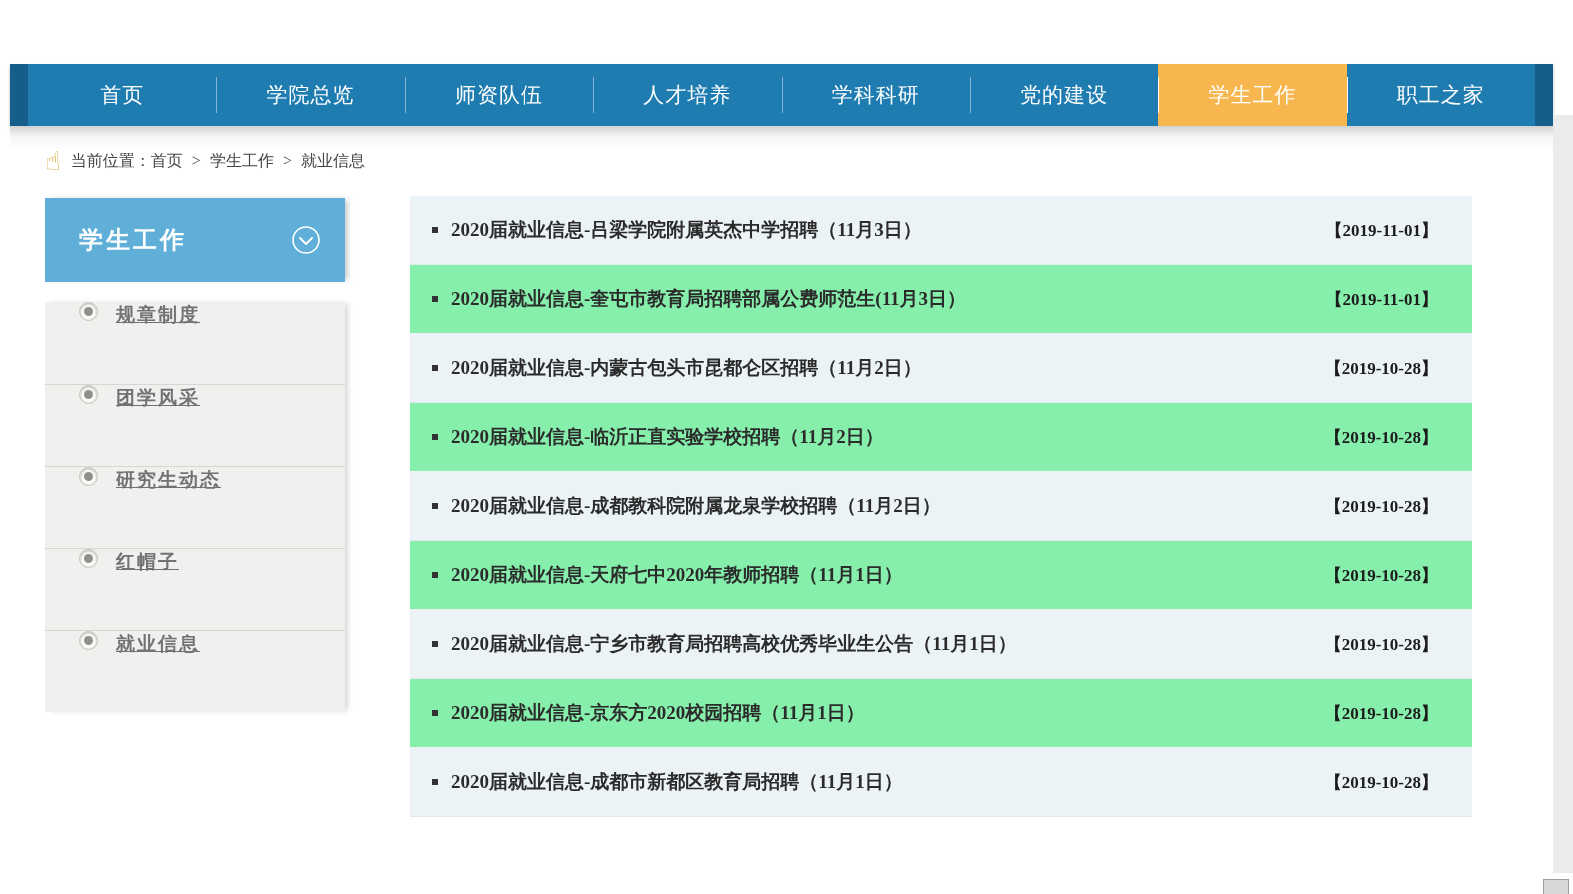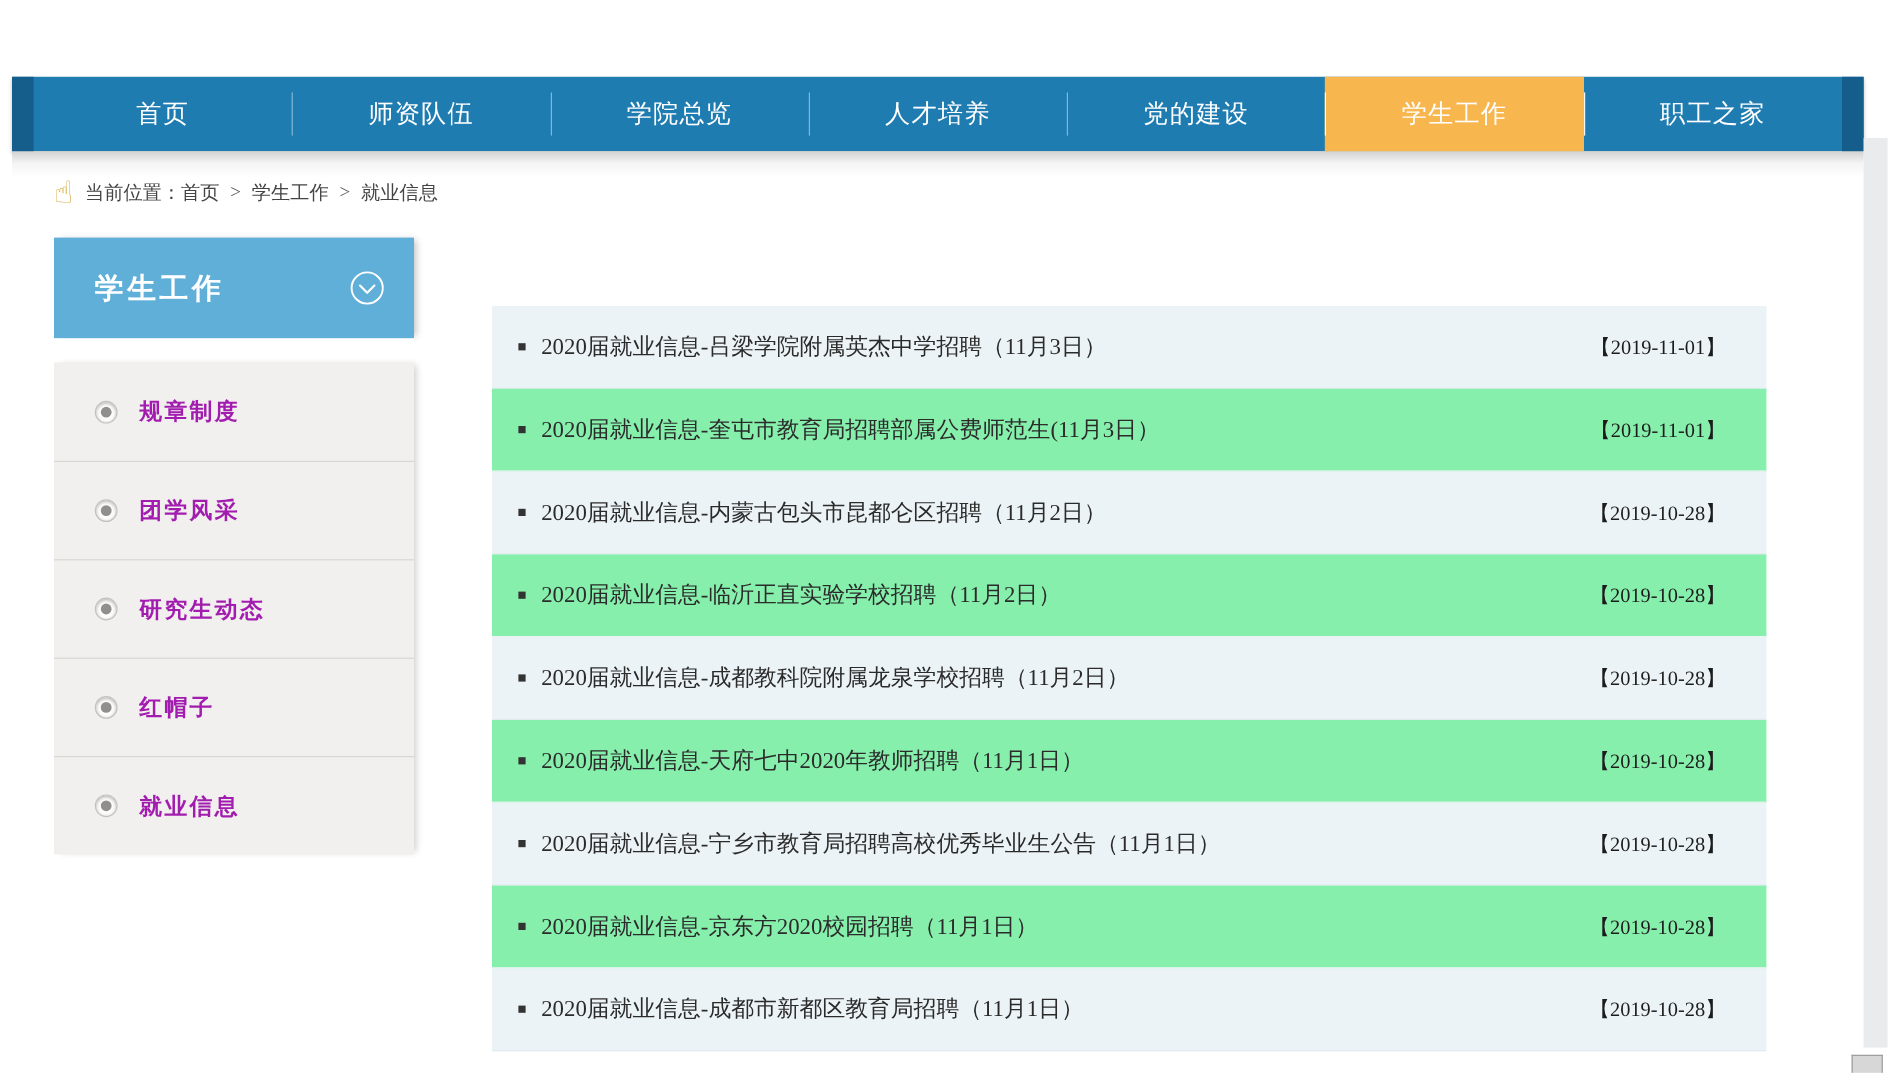--- a/index.html
+++ b/index.html
@@ -76,45 +76,46 @@
     cursor:pointer;
   }
   .chevron-circle { width:30px; height:30px; flex:none; cursor:pointer; }
   .sidebar-gap { height:20px; background:#fff; }
   .sidebar-menu {
     background:#f1f0ee;
     box-shadow:4px 0 6px -2px rgba(0,0,0,0.2);
   }
   .sidebar-item {
     height:82px;
-    display:flex; align-items:center;
+    display:flex; align-items:flex-start;
     padding-left:34px;
-    font-size:19px; font-weight:bold; color:#a21caf;
+    font-size:19px; font-weight:bold; color:#737373;
     letter-spacing:2px;
     cursor:pointer;
+    text-decoration:underline;
   }
   .sidebar-item + .sidebar-item { border-top:1px solid #d8d6d2; }
   .radio {
     width:19px; height:19px; flex:none;
     border-radius:50%;
     background:#fdfdfc;
     border:1px solid #c3c1bd;
     box-shadow:inset 0 1px 3px rgba(0,0,0,0.3);
     margin-right:18px;
     position:relative;
   }
   .radio::after {
     content:"";
     position:absolute; left:4px; top:4px;
     width:9px; height:9px; border-radius:50%;
     background:#918f8b;
   }
 
   
-  .list { margin-left:65px; margin-top:59px; width:1062px; flex:none; }
+  .list { margin-left:65px; width:1062px; flex:none;font-weight:bold; }
   .row {
     height:69px;
     display:flex; align-items:center;
     padding:0 34px 0 22px;
     border-bottom:1px solid #eef2f4;
     background:#86efac;
   }
   .row:nth-child(odd) { background:#ecf3f7; border-bottom:1px solid #e2eaee; }
   .bullet { width:6px; height:6px; background:#333; margin-right:13px; flex:none; }
   .row-title {
@@ -143,27 +144,30 @@
 <body>
 
 <div class="page">
 
   <div class="navbar">
     <div class="nav-cap"></div>
     <div class="nav-item">
         <span>首页</span>
       </div>
       <div class="nav-item">
+        <span>学院总览</span>
+      </div>
+      <div class="nav-item">
         <span>师资队伍</span>
       </div>
       <div class="nav-item">
-        <span>学院总览</span>
-      </div>
-      <div class="nav-item">
         <span>人才培养</span>
+      </div>
+      <div class="nav-item">
+        <span>学科科研</span>
       </div>
       <div class="nav-item">
         <span>党的建设</span>
       </div>
       <div class="nav-item active">
         <span>学生工作</span>
       </div>
       <div class="nav-item">
         <span>职工之家</span>
       </div>

